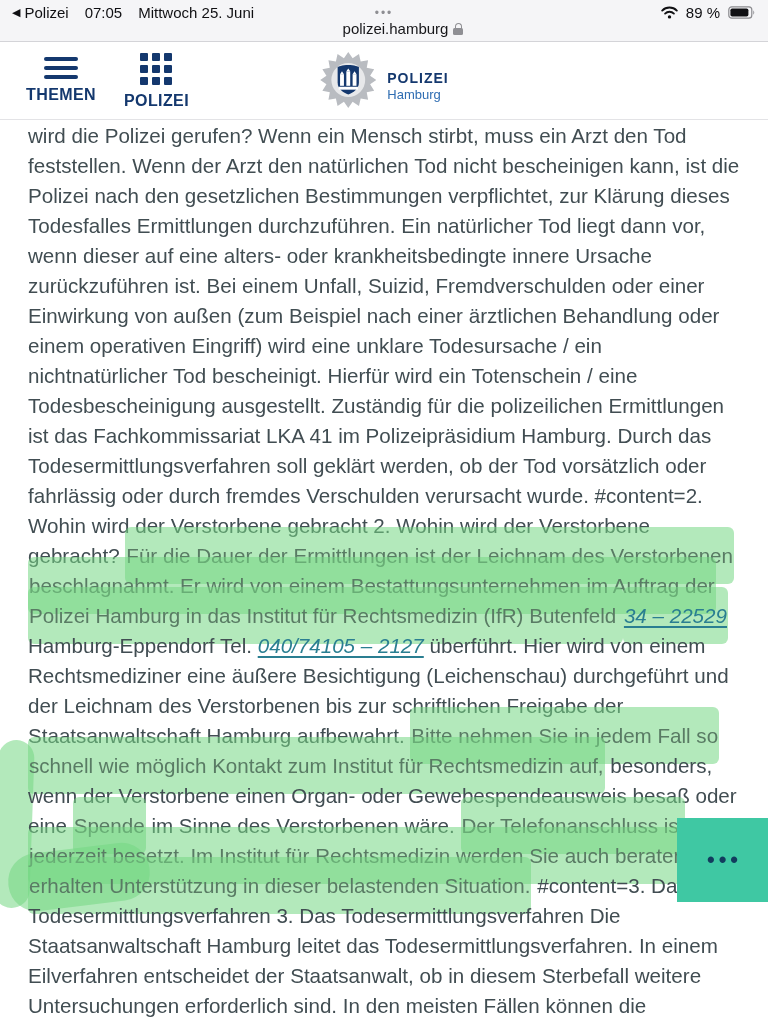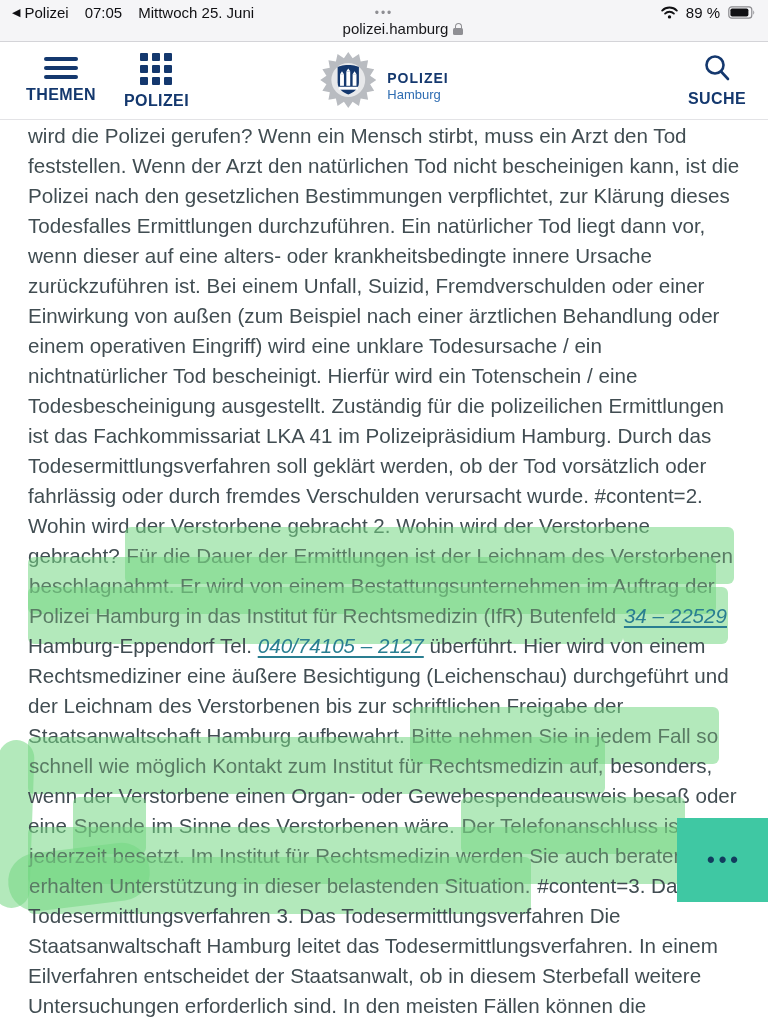--- a/index.html
+++ b/index.html
@@ -140,29 +140,20 @@
           <path d="M21.5 24 l2 -3 l2 3 Z M28 21 l2 -3 l2 3 Z M34.5 24 l2 -3 l2 3 Z"></path>
         </g>
       </svg>
     </span>
     <span class="logo-text">
       <div class="t1">POLIZEI</div>
       <div class="t2">Hamburg</div>
     </span>
   </div>
 
-  <div class="nav-item nav-search">
-    <span>
-      <svg width="30" height="30" viewBox="0 0 30 30">
-        <circle cx="13" cy="12" r="8.5" fill="none" stroke="#14386e" stroke-width="2.6"></circle>
-        <line x1="19.5" y1="19" x2="26" y2="26" stroke="#14386e" stroke-width="2.6" stroke-linecap="round"></line>
-      </svg>
-    </span>
-    <span>SUCHE</span>
-  </div>
 </div>
 
 <div class="stroke-left"></div>
 <div class="stroke-blob"></div>
 
 <p class="article"><span class="">wird die Polizei gerufen? Wenn ein Mensch stirbt, muss ein Arzt den Tod feststellen. Wenn der Arzt den natürlichen Tod nicht bescheinigen kann, ist die Polizei nach den gesetzlichen Bestimmungen verpflichtet, zur Klärung dieses Todesfalles Ermittlungen durchzuführen. Ein natürlicher Tod liegt dann vor, wenn dieser auf eine alters- oder krankheitsbedingte innere Ursache zurückzuführen ist. Bei einem Unfall, Suizid, Fremdverschulden oder einer Einwirkung von außen (zum Beispiel nach einer ärztlichen Behandlung oder einem operativen Eingriff) wird eine unklare Todesursache / ein nichtnatürlicher Tod bescheinigt. Hierfür wird ein Totenschein / eine Todesbescheinigung ausgestellt. Zuständig für die polizeilichen Ermittlungen ist das Fachkommissariat LKA 41 im Polizeipräsidium Hamburg. Durch das Todesermittlungsverfahren soll geklärt werden, ob der Tod vorsätzlich oder fahrlässig oder durch fremdes Verschulden verursacht wurde. #content=2. Wohin wird der Verstorbene gebracht 2. Wohin wird der Verstorbene gebracht? </span><span class="hl ">Für die Dauer der Ermittlungen ist der Leichnam des Verstorbenen beschlagnahmt. Er wird von einem Bestattungsunternehmen im Auftrag der Polizei Hamburg in das Institut für Rechtsmedizin (IfR) Butenfeld </span><a class="hl lnk">34 – 22529</a><span class=""> Hamburg-Eppendorf Tel. </span><a class="lnk">040/74105 – 2127</a><span class=""> überführt. Hier wird von einem Rechtsmediziner eine äußere Besichtigung (Leichenschau) durchgeführt und der Leichnam des Verstorbenen bis zur schriftlichen Freigabe der Staatsanwaltschaft Hamburg aufbewahrt. </span><span class="hl ">Bitte nehmen Sie in jedem Fall so schnell wie möglich Kontakt zum Institut für Rechtsmedizin auf,</span><span class=""> besonders, wenn der Verstorbene einen Organ- oder Gewebespendeausweis besaß oder eine </span><span class="hl ">Spende</span><span class=""> im Sinne des Verstorbenen wäre. </span><span class="hl ">Der Telefonanschluss ist jederzeit besetzt. Im Institut für Rechtsmedizin werden Sie auch beraten und erhalten Unterstützung in dieser belastenden Situation.</span><span class=""> #content=3. Das Todesermittlungsverfahren 3. Das Todesermittlungsverfahren Die Staatsanwaltschaft Hamburg leitet das Todesermittlungsverfahren. In einem Eilverfahren entscheidet der Staatsanwalt, ob in diesem Sterbefall weitere Untersuchungen erforderlich sind. In den meisten Fällen können die Todesursache und medizinisch bedeutsame Befunde (bisher nicht bekannte</span></p>
 
 <div class="fab">
   <span>•••</span>
 </div>

